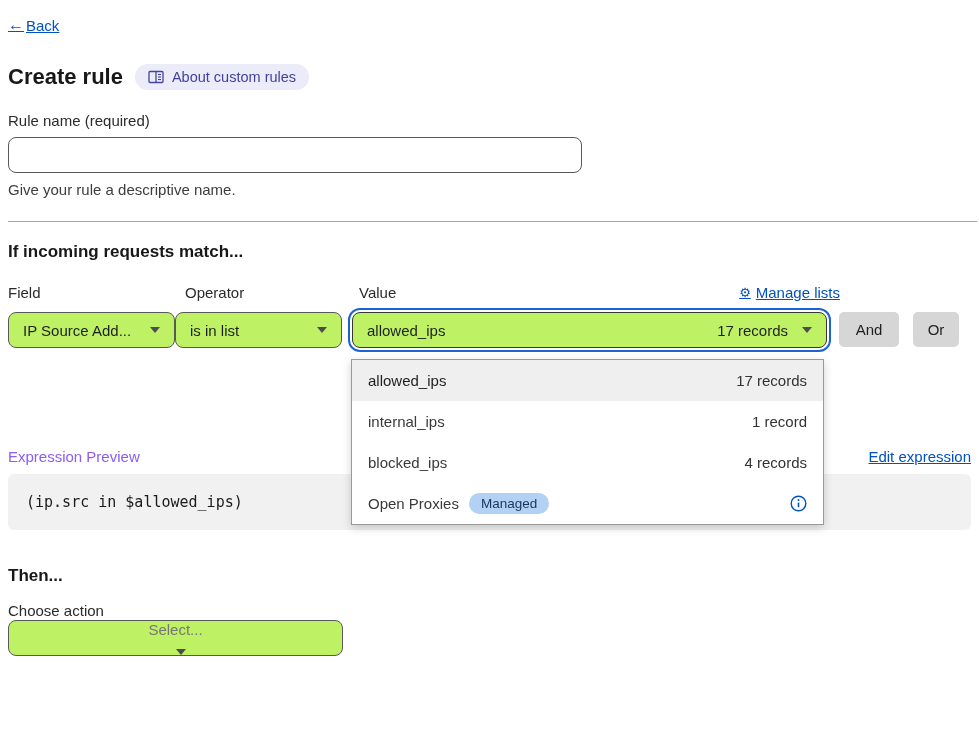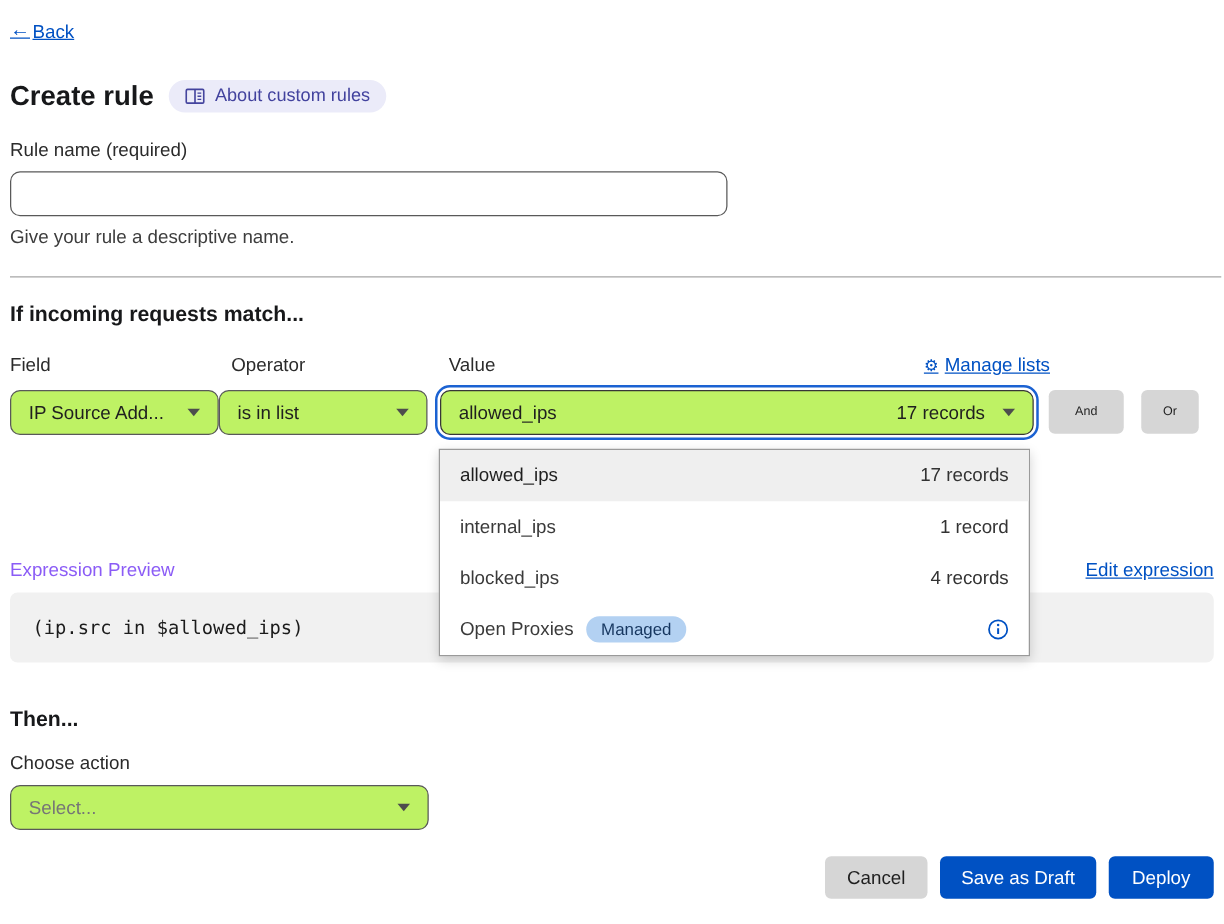--- a/index.html
+++ b/index.html
@@ -71,21 +71,21 @@
   .value-wrap { position: relative; width: 481px; margin-left: 7px; }
   .value-select {
     width: 475px; margin-left: 3px;
     border: 1px solid #373737;
     outline: 2.5px solid #1b62d2; outline-offset: 2px;
   }
   .value-select .records-text { font-size: 15px; color: #1f1f1f; margin-right: 4px; }
 
   .gray-btn {
     height: 35px; background: #d6d6d6; border: none; border-radius: 5px;
-    font-size: 10px; color: #1f1f1f; cursor: pointer;
+    font-size: 15px; color: #1f1f1f; cursor: pointer;
     font-family: "Liberation Sans", sans-serif;
   }
   .and-btn { width: 60px; margin-left: 9px; }
   .or-btn { width: 46px; margin-left: 14px; }
 
   
   .dropdown {
     position: absolute; top: 47px; left: 2px; width: 473px;
     background: #ffffff; border: 1px solid #9a9a9a;
     box-shadow: 0 3px 9px rgba(0,0,0,0.18);
@@ -114,21 +114,21 @@
     border-radius: 6px; display: flex; align-items: center; padding: 0 18px;
   }
   .expr-code {
     font-family: "DejaVu Sans Mono", "Liberation Mono", monospace;
     font-size: 15px; color: #1b1b1b;
   }
 
   
   .then-heading { margin-top: 36px; font-size: 17px; font-weight: 700; color: #17181a; height: 22px; }
   .action-label { display: block; margin-top: 14px; font-size: 15px; color: #2b2b2b; height: 18px; }
-  .action-select { margin-top: 8px; width: 335px; }
+  .action-select { width: 335px; flex-direction: column; }
   .placeholder-text { color: #767676; }
 
   
   .footer { margin-top: 21px; display: flex; justify-content: flex-end; align-items: center; gap: 10px; width: 963px; }
   .btn {
     height: 34px; border: none; border-radius: 5px; font-size: 15px;
     cursor: pointer; font-family: "Liberation Sans", sans-serif;
   }
   .btn-cancel { width: 82px; background: #d6d6d6; color: #1f1f1f; }
   .btn-blue { background: #0051c3; color: #ffffff; }
@@ -246,19 +246,14 @@
   </div>
 
   <h2 class="then-heading">Then...</h2>
   <label class="action-label">Choose action</label>
   <div class="select action-select">
     <span class="sel-text placeholder-text">Select...</span>
     <span class="spacer"></span>
     <span class="chev"></span>
   </div>
 
-  <div class="footer">
-    <button class="btn btn-cancel">Cancel</button>
-    <button class="btn btn-blue btn-save">Save as Draft</button>
-    <button class="btn btn-blue btn-deploy">Deploy</button>
-  </div>
 
 </div>
 
 </body></html>

